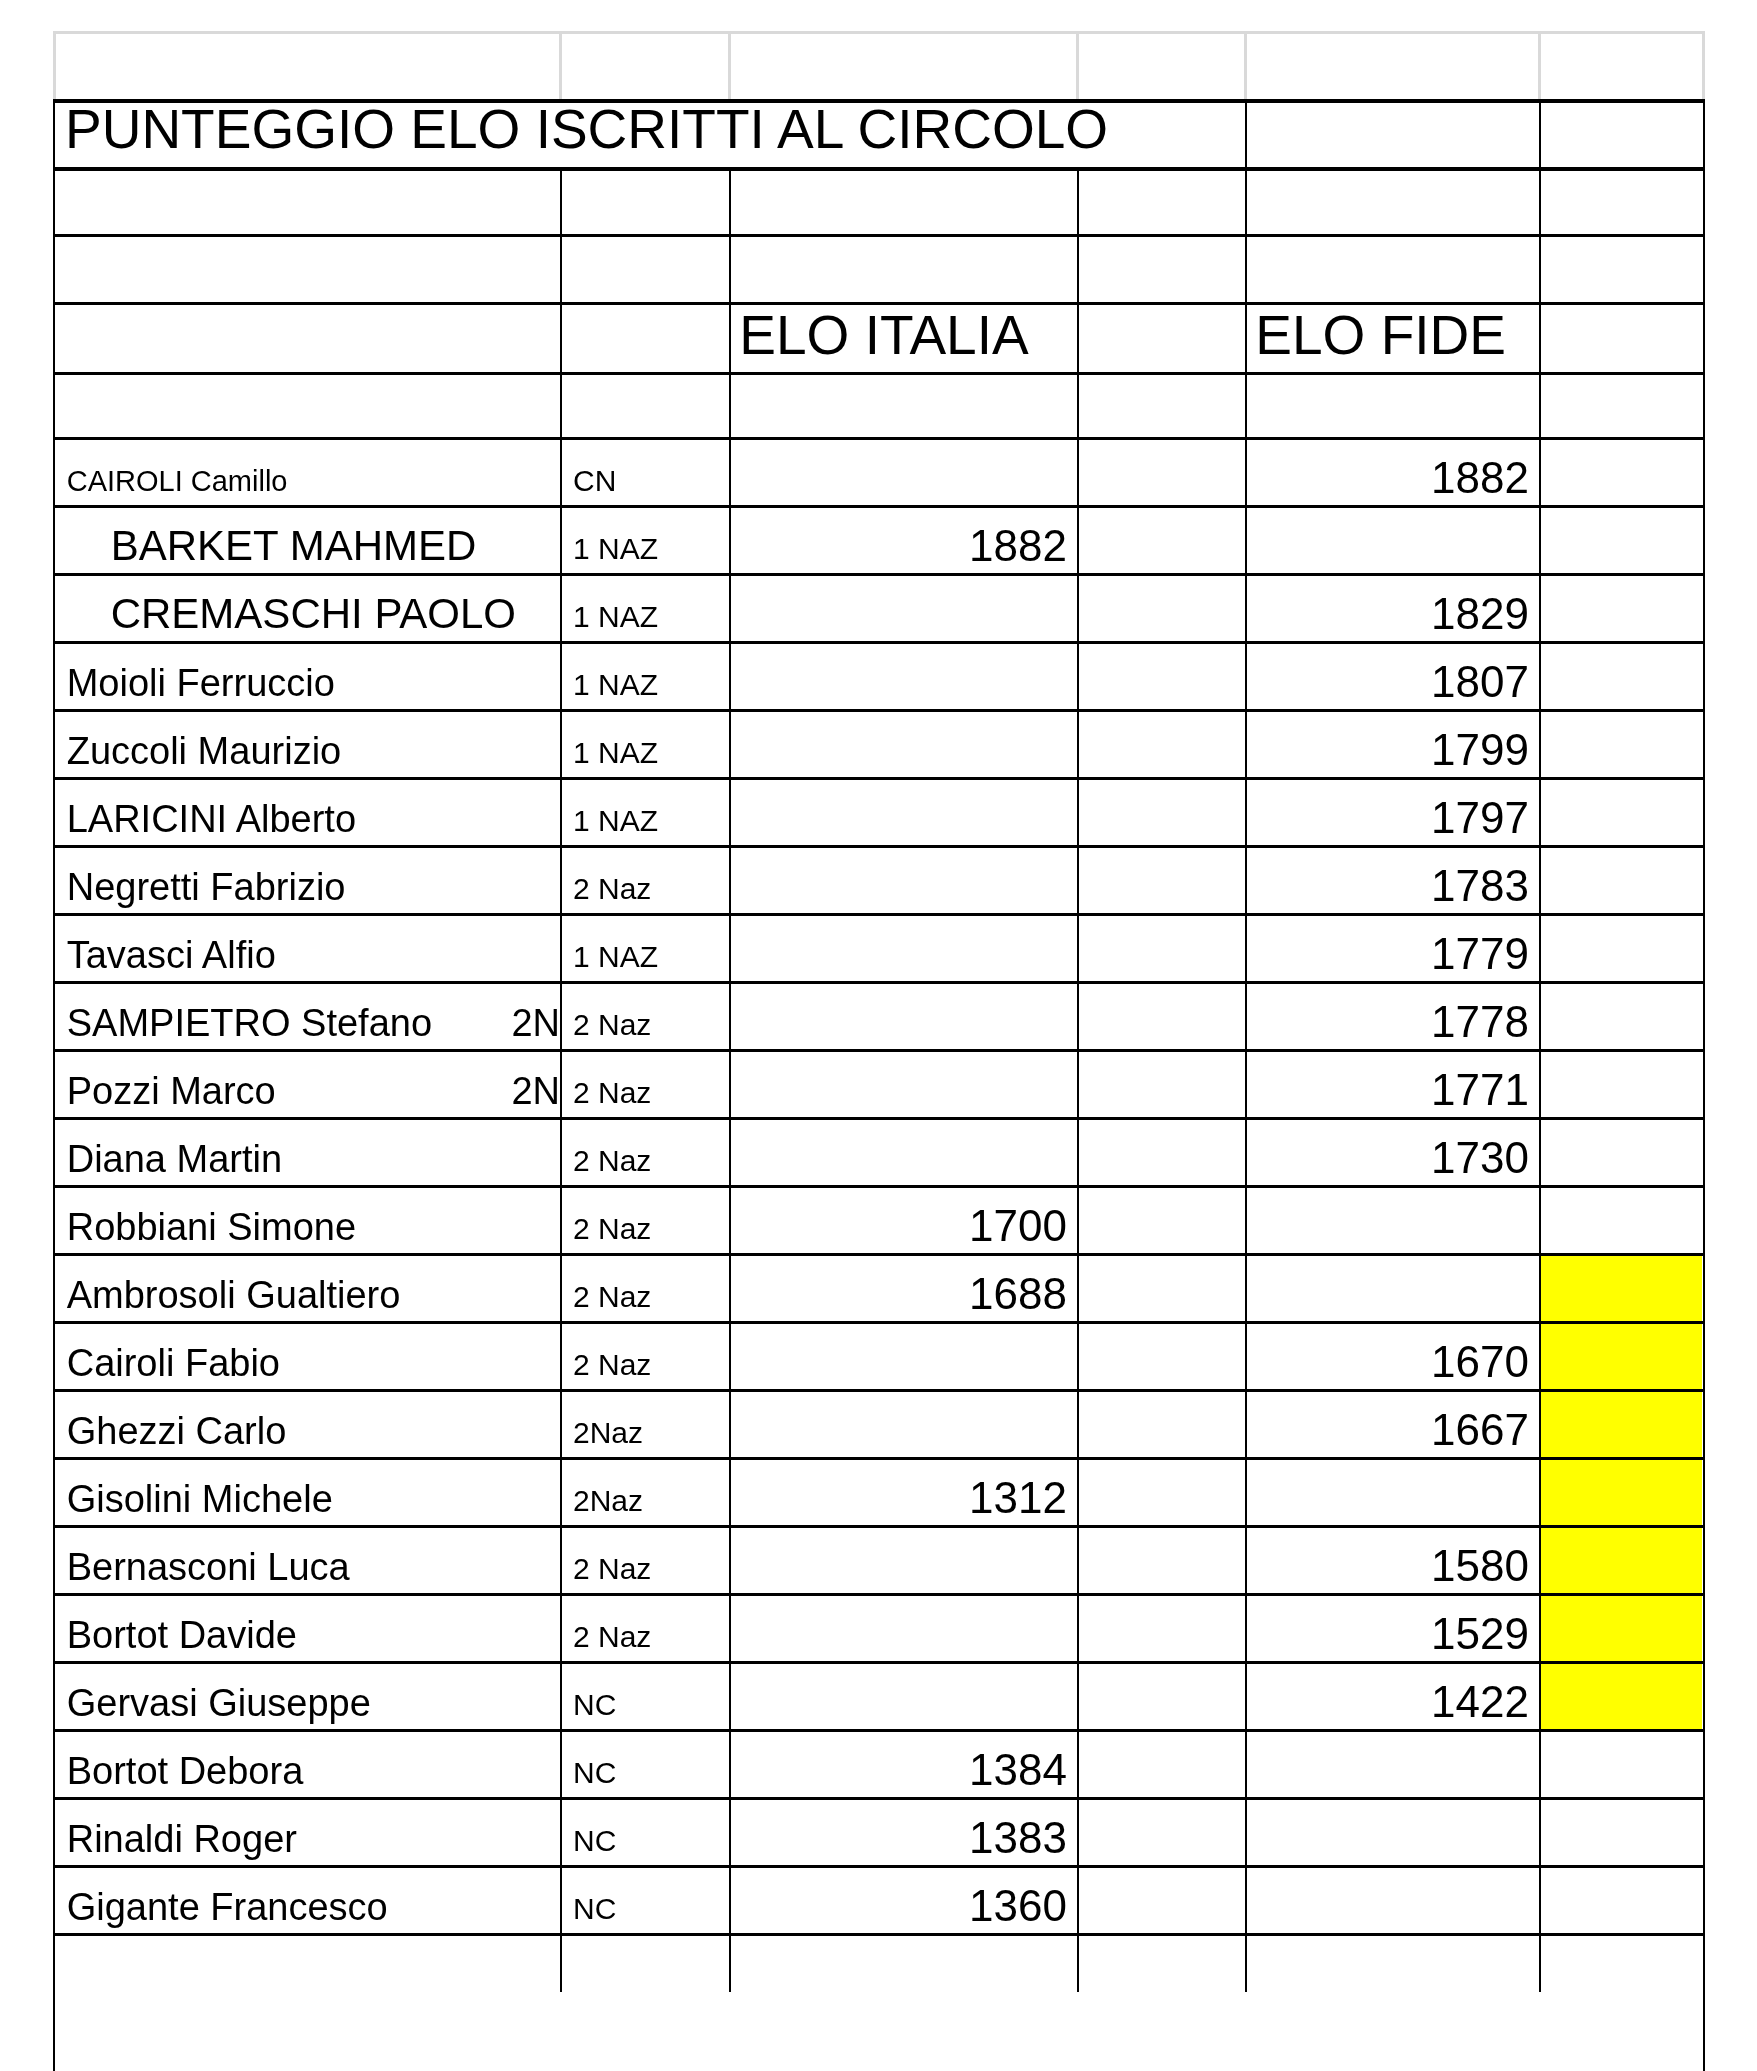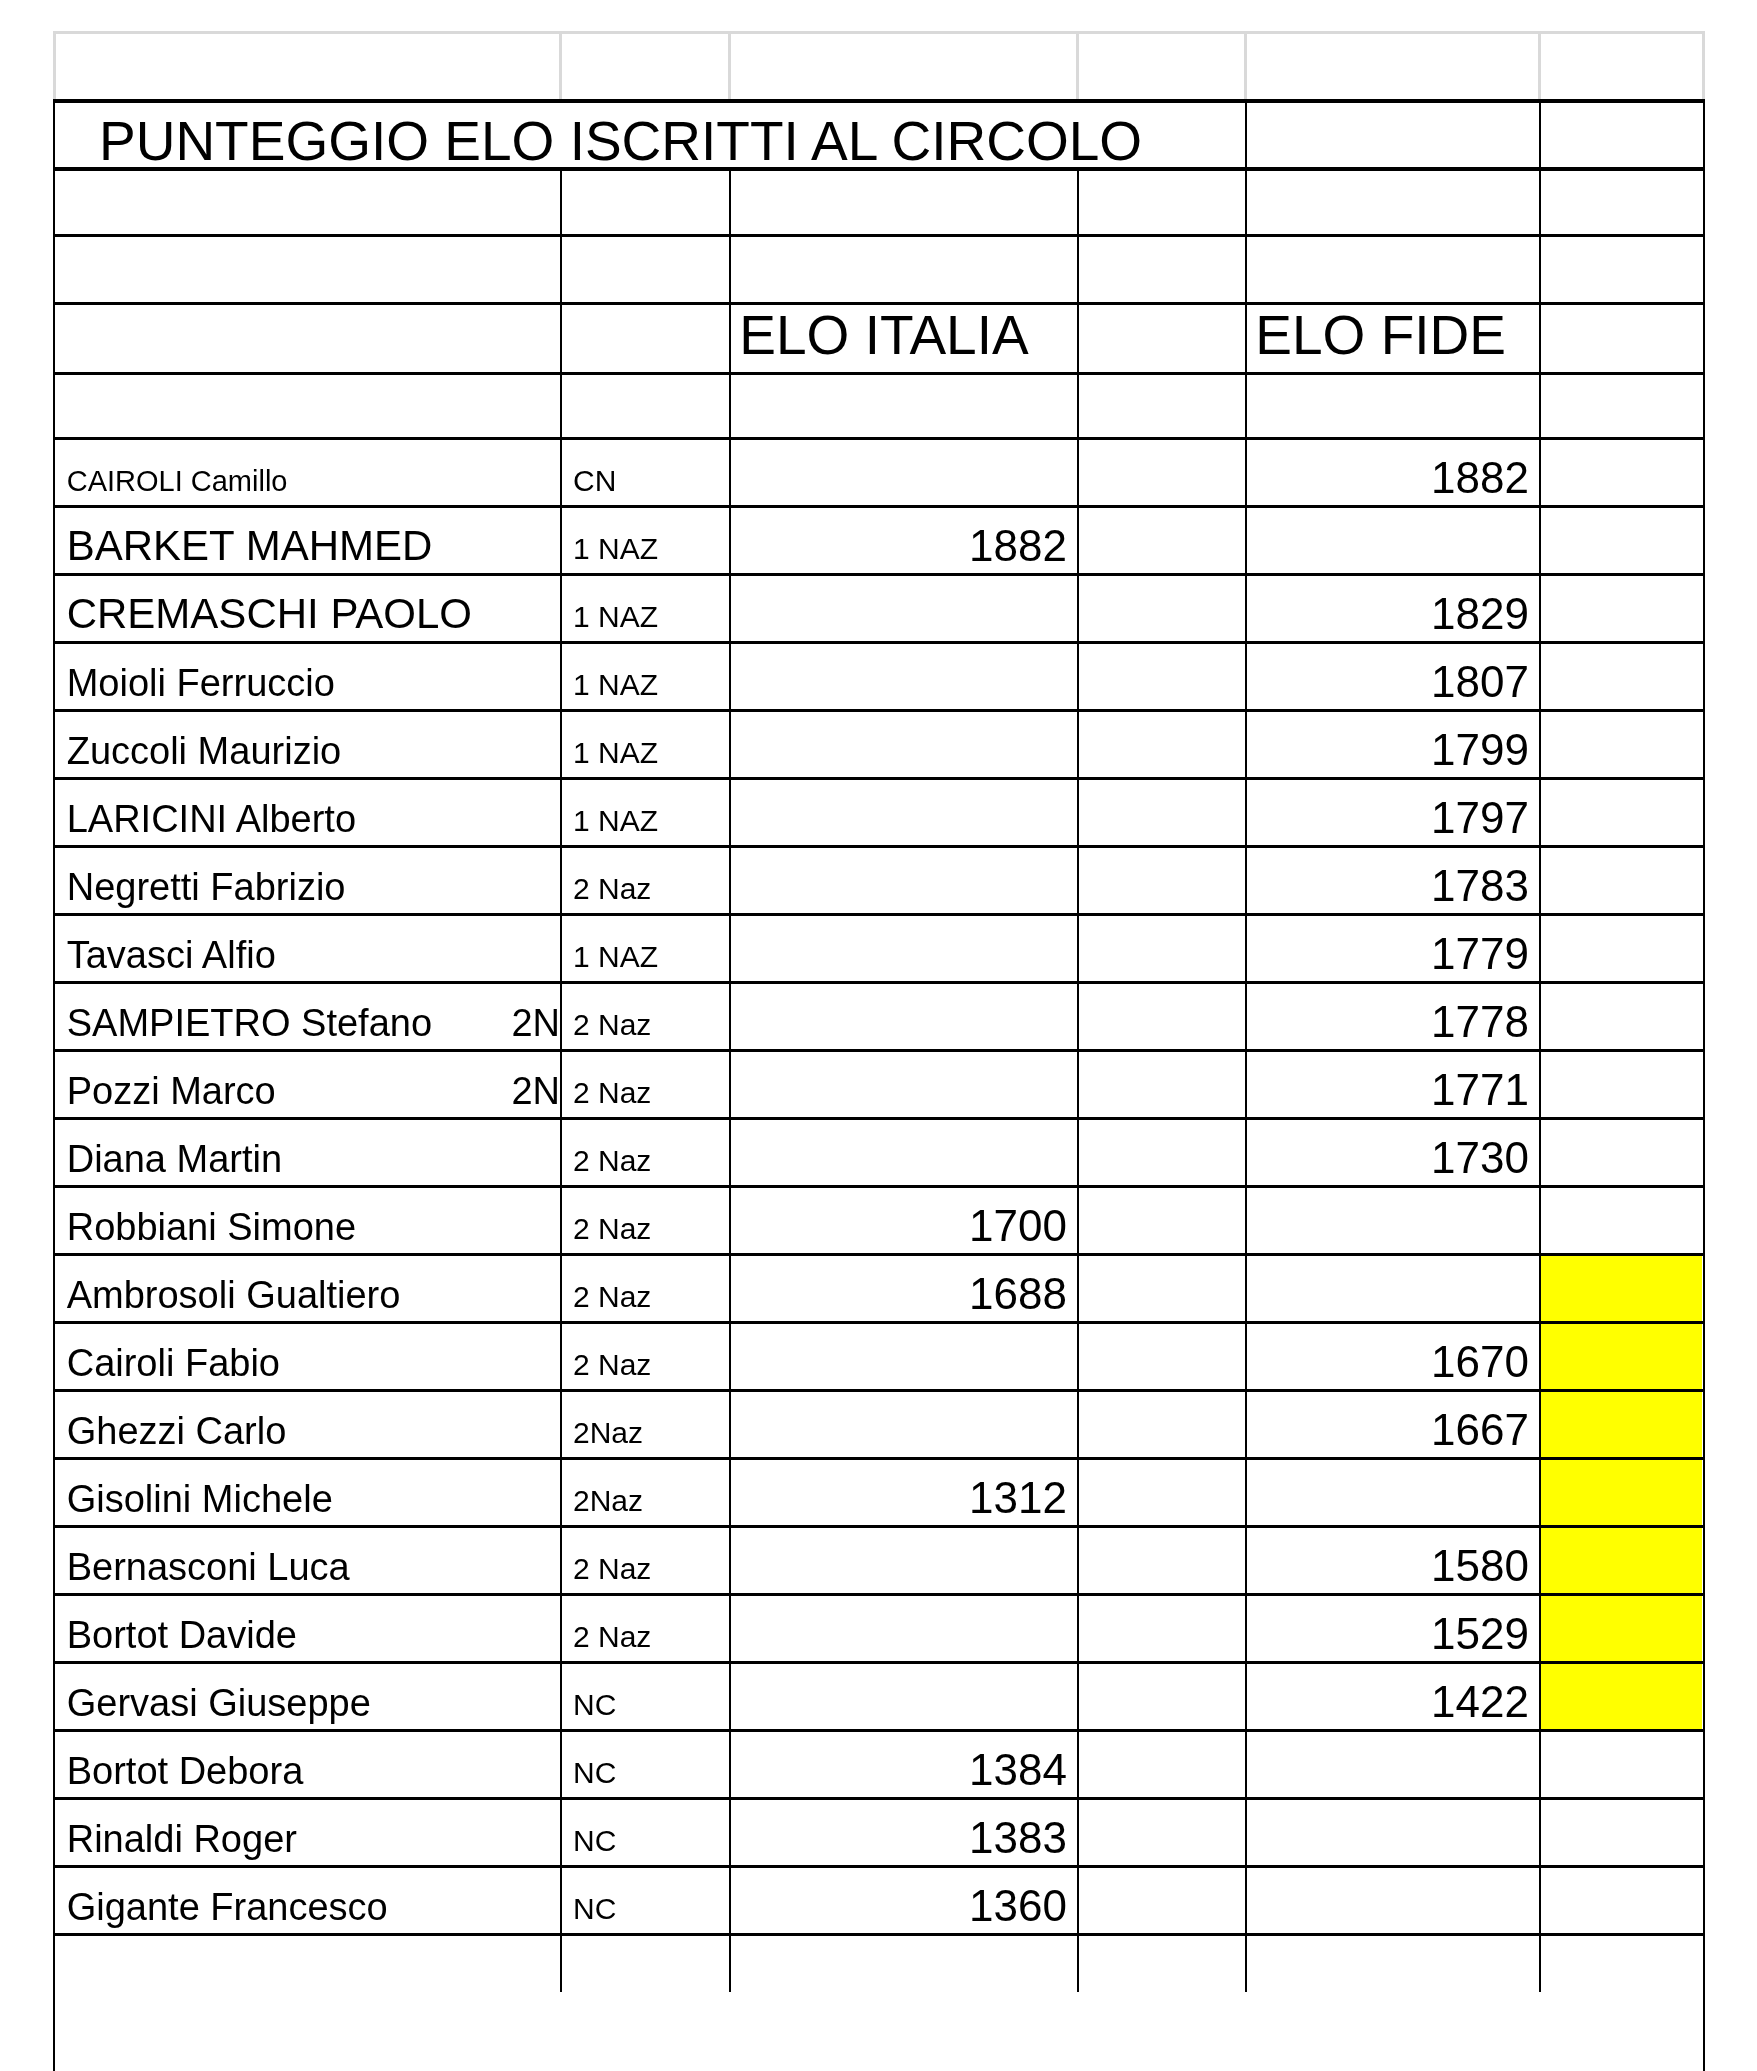--- a/index.html
+++ b/index.html
@@ -29,25 +29,25 @@
   .row-e1 { border-top:4.2px solid #000; height:67px; }
   .row-e2 { height:68px; }
   .row-head { height:70px; }
   .row-e3 { height:65px; }
   .row-data { height:68px; }
   .row-partial { height:59px; }
   .c { box-sizing:border-box; border-right:2.5px solid #000; position:relative;
        display:flex; align-items:flex-end; overflow:hidden; }
   .c:last-child { border-right:none; }
   
-  .title-text { font-size:55px; line-height:0.95; padding:0 0 0 10px; white-space:nowrap;margin-left:34px; }
+  .title-text { font-size:55px; line-height:0.95; padding:0 0 12px 10px; white-space:nowrap; }
   .head-text  { font-size:55px; line-height:0.95; padding:0 0 11px 8.3px; white-space:nowrap; }
   .name  { font-size:38px; line-height:0.95; padding:0 0 7.5px 11.7px; white-space:nowrap; }
   .sz-small .name { font-size:29px; padding-bottom:9.2px; }
-  .sz-large .name { font-size:42px; padding-bottom:6.7px; }
+  .sz-large .name { font-size:42px; padding-bottom:6.7px;margin-left:44px; }
   .overflow-frag {
     position:absolute; right:0; bottom:7.5px; font-size:38px; line-height:0.95; white-space:nowrap;
   }
   .cat { font-size:30px; line-height:0.95; padding:0 0 10px 11px; white-space:nowrap; }
   .num { justify-content:flex-end; }
   .num span { font-size:44px; line-height:0.95; padding:0 10px 6.7px 0; white-space:nowrap; }
 </style>
 </head>
 <body>
 

